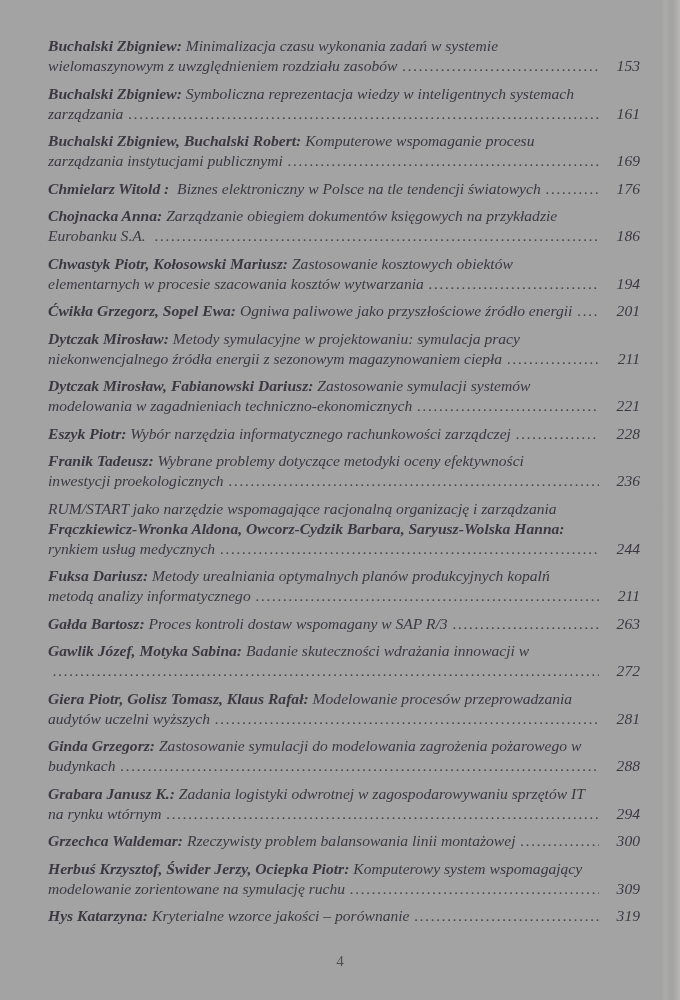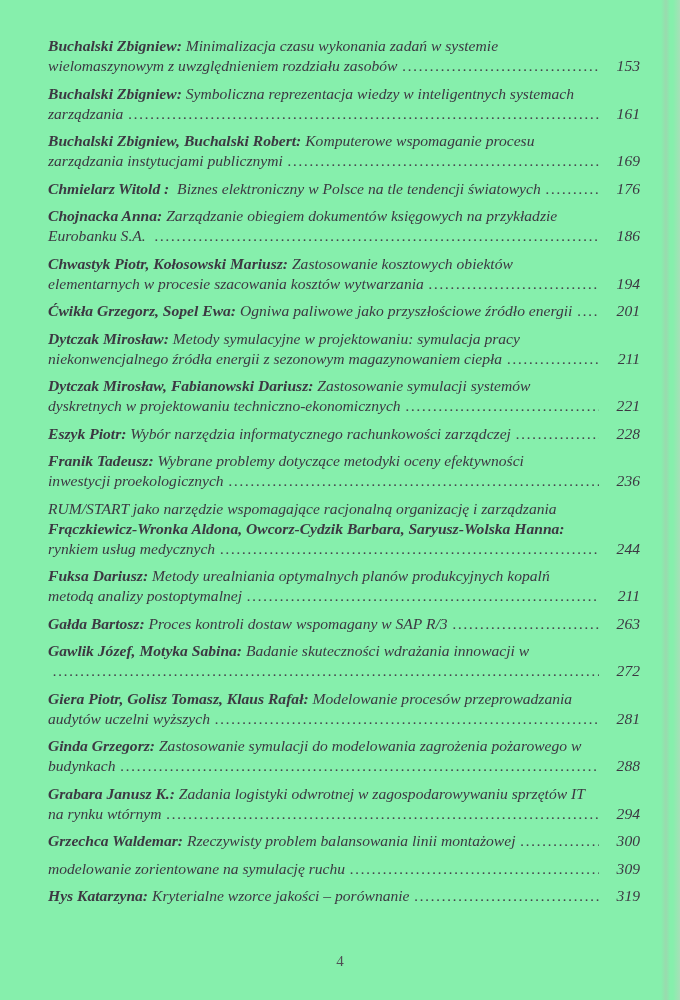--- a/index.html
+++ b/index.html
@@ -4,21 +4,21 @@
 <style>
   html, body {
     margin: 0;
     padding: 0;
     background: #ffffff;
   }
   .page {
     position: relative;
     width: 680px;
     height: 1000px;
-    background: #86efac;
+    background: #a3a3a3;
     overflow: hidden;
     font-family: "Liberation Serif", "DejaVu Serif", serif;
     font-style: italic;
     color: #3c3842;
   }
   
   .edge-band {
     position: absolute;
     top: 0;
     bottom: 0;
@@ -127,37 +127,37 @@
       </div>
       <div class="entry">
         <div class="line last-line"><span class="line-text"><span class="author">Ćwikła Grzegorz, Sopel Ewa:</span><span class="title"> Ogniwa paliwowe jako przyszłościowe źródło energii</span></span><span class="leader">................................................................................................................................................................</span><span class="pagenum">201</span></div>
       </div>
       <div class="entry">
         <div class="line"><span class="author">Dytczak Mirosław:</span><span class="title"> Metody symulacyjne w projektowaniu: symulacja pracy</span></div>
         <div class="line last-line"><span class="line-text"><span class="title">niekonwencjalnego źródła energii z sezonowym magazynowaniem ciepła</span></span><span class="leader">................................................................................................................................................................</span><span class="pagenum">211</span></div>
       </div>
       <div class="entry">
         <div class="line"><span class="author">Dytczak Mirosław, Fabianowski Dariusz:</span><span class="title"> Zastosowanie symulacji systemów</span></div>
-        <div class="line last-line"><span class="line-text"><span class="title">dyskretnych w projektowaniu techniczno-ekonomicznych</span></span><span class="leader">................................................................................................................................................................</span><span class="pagenum">221</span></div>
+        <div class="line last-line"><span class="line-text"><span class="title">modelowania w zagadnieniach techniczno-ekonomicznych</span></span><span class="leader">................................................................................................................................................................</span><span class="pagenum">221</span></div>
       </div>
       <div class="entry">
         <div class="line last-line"><span class="line-text"><span class="author">Eszyk Piotr:</span><span class="title"> Wybór narzędzia informatycznego rachunkowości zarządczej</span></span><span class="leader">................................................................................................................................................................</span><span class="pagenum">228</span></div>
       </div>
       <div class="entry">
         <div class="line"><span class="author">Franik Tadeusz:</span><span class="title"> Wybrane problemy dotyczące metodyki oceny efektywności</span></div>
         <div class="line last-line"><span class="line-text"><span class="title">inwestycji proekologicznych</span></span><span class="leader">................................................................................................................................................................</span><span class="pagenum">236</span></div>
       </div>
       <div class="entry">
         <div class="line"><span class="title">RUM/START jako narzędzie wspomagające racjonalną organizację i zarządzania</span></div>
         <div class="line"><span class="author">Frączkiewicz-Wronka Aldona, Owcorz-Cydzik Barbara, Saryusz-Wolska Hanna:</span></div>
         <div class="line last-line"><span class="line-text"><span class="title">rynkiem usług medycznych</span></span><span class="leader">................................................................................................................................................................</span><span class="pagenum">244</span></div>
       </div>
       <div class="entry">
         <div class="line"><span class="author">Fuksa Dariusz:</span><span class="title"> Metody urealniania optymalnych planów produkcyjnych kopalń</span></div>
-        <div class="line last-line"><span class="line-text"><span class="title">metodą analizy postoptymalnej</span></span><span class="leader">................................................................................................................................................................</span><span class="pagenum">211</span></div>
+        <div class="line last-line"><span class="line-text"><span class="title">metodą analizy informatycznego</span></span><span class="leader">................................................................................................................................................................</span><span class="pagenum">211</span></div>
       </div>
       <div class="entry">
         <div class="line last-line"><span class="line-text"><span class="author">Gałda Bartosz:</span><span class="title"> Proces kontroli dostaw wspomagany w SAP R/3</span></span><span class="leader">................................................................................................................................................................</span><span class="pagenum">263</span></div>
       </div>
       <div class="entry">
         <div class="line"><span class="author">Gawlik Józef, Motyka Sabina:</span><span class="title"> Badanie skuteczności wdrażania innowacji w</span></div>
         <div class="line last-line"><span class="leader">................................................................................................................................................................</span><span class="pagenum">272</span></div>
       </div>
       <div class="entry">
         <div class="line"><span class="author">Giera Piotr, Golisz Tomasz, Klaus Rafał:</span><span class="title"> Modelowanie procesów przeprowadzania</span></div>
@@ -168,20 +168,21 @@
         <div class="line last-line"><span class="line-text"><span class="title">budynkach</span></span><span class="leader">................................................................................................................................................................</span><span class="pagenum">288</span></div>
       </div>
       <div class="entry">
         <div class="line"><span class="author">Grabara Janusz K.:</span><span class="title"> Zadania logistyki odwrotnej w zagospodarowywaniu sprzętów IT</span></div>
         <div class="line last-line"><span class="line-text"><span class="title">na rynku wtórnym</span></span><span class="leader">................................................................................................................................................................</span><span class="pagenum">294</span></div>
       </div>
       <div class="entry">
         <div class="line last-line"><span class="line-text"><span class="author">Grzechca Waldemar:</span><span class="title"> Rzeczywisty problem balansowania linii montażowej</span></span><span class="leader">................................................................................................................................................................</span><span class="pagenum">300</span></div>
       </div>
       <div class="entry">
+        <div class="line"><span class="author">Herbuś Krzysztof, Świder Jerzy, Ociepka Piotr:</span><span class="title"> Komputerowy system wspomagający</span></div>
         <div class="line last-line"><span class="line-text"><span class="title">modelowanie zorientowane na symulację ruchu</span></span><span class="leader">................................................................................................................................................................</span><span class="pagenum">309</span></div>
       </div>
       <div class="entry">
         <div class="line last-line"><span class="line-text"><span class="author">Hys Katarzyna:</span><span class="title"> Kryterialne wzorce jakości – porównanie</span></span><span class="leader">................................................................................................................................................................</span><span class="pagenum">319</span></div>
       </div>
     </div>
 
   <div class="footer-pagenum">4</div>
 </div>
 

